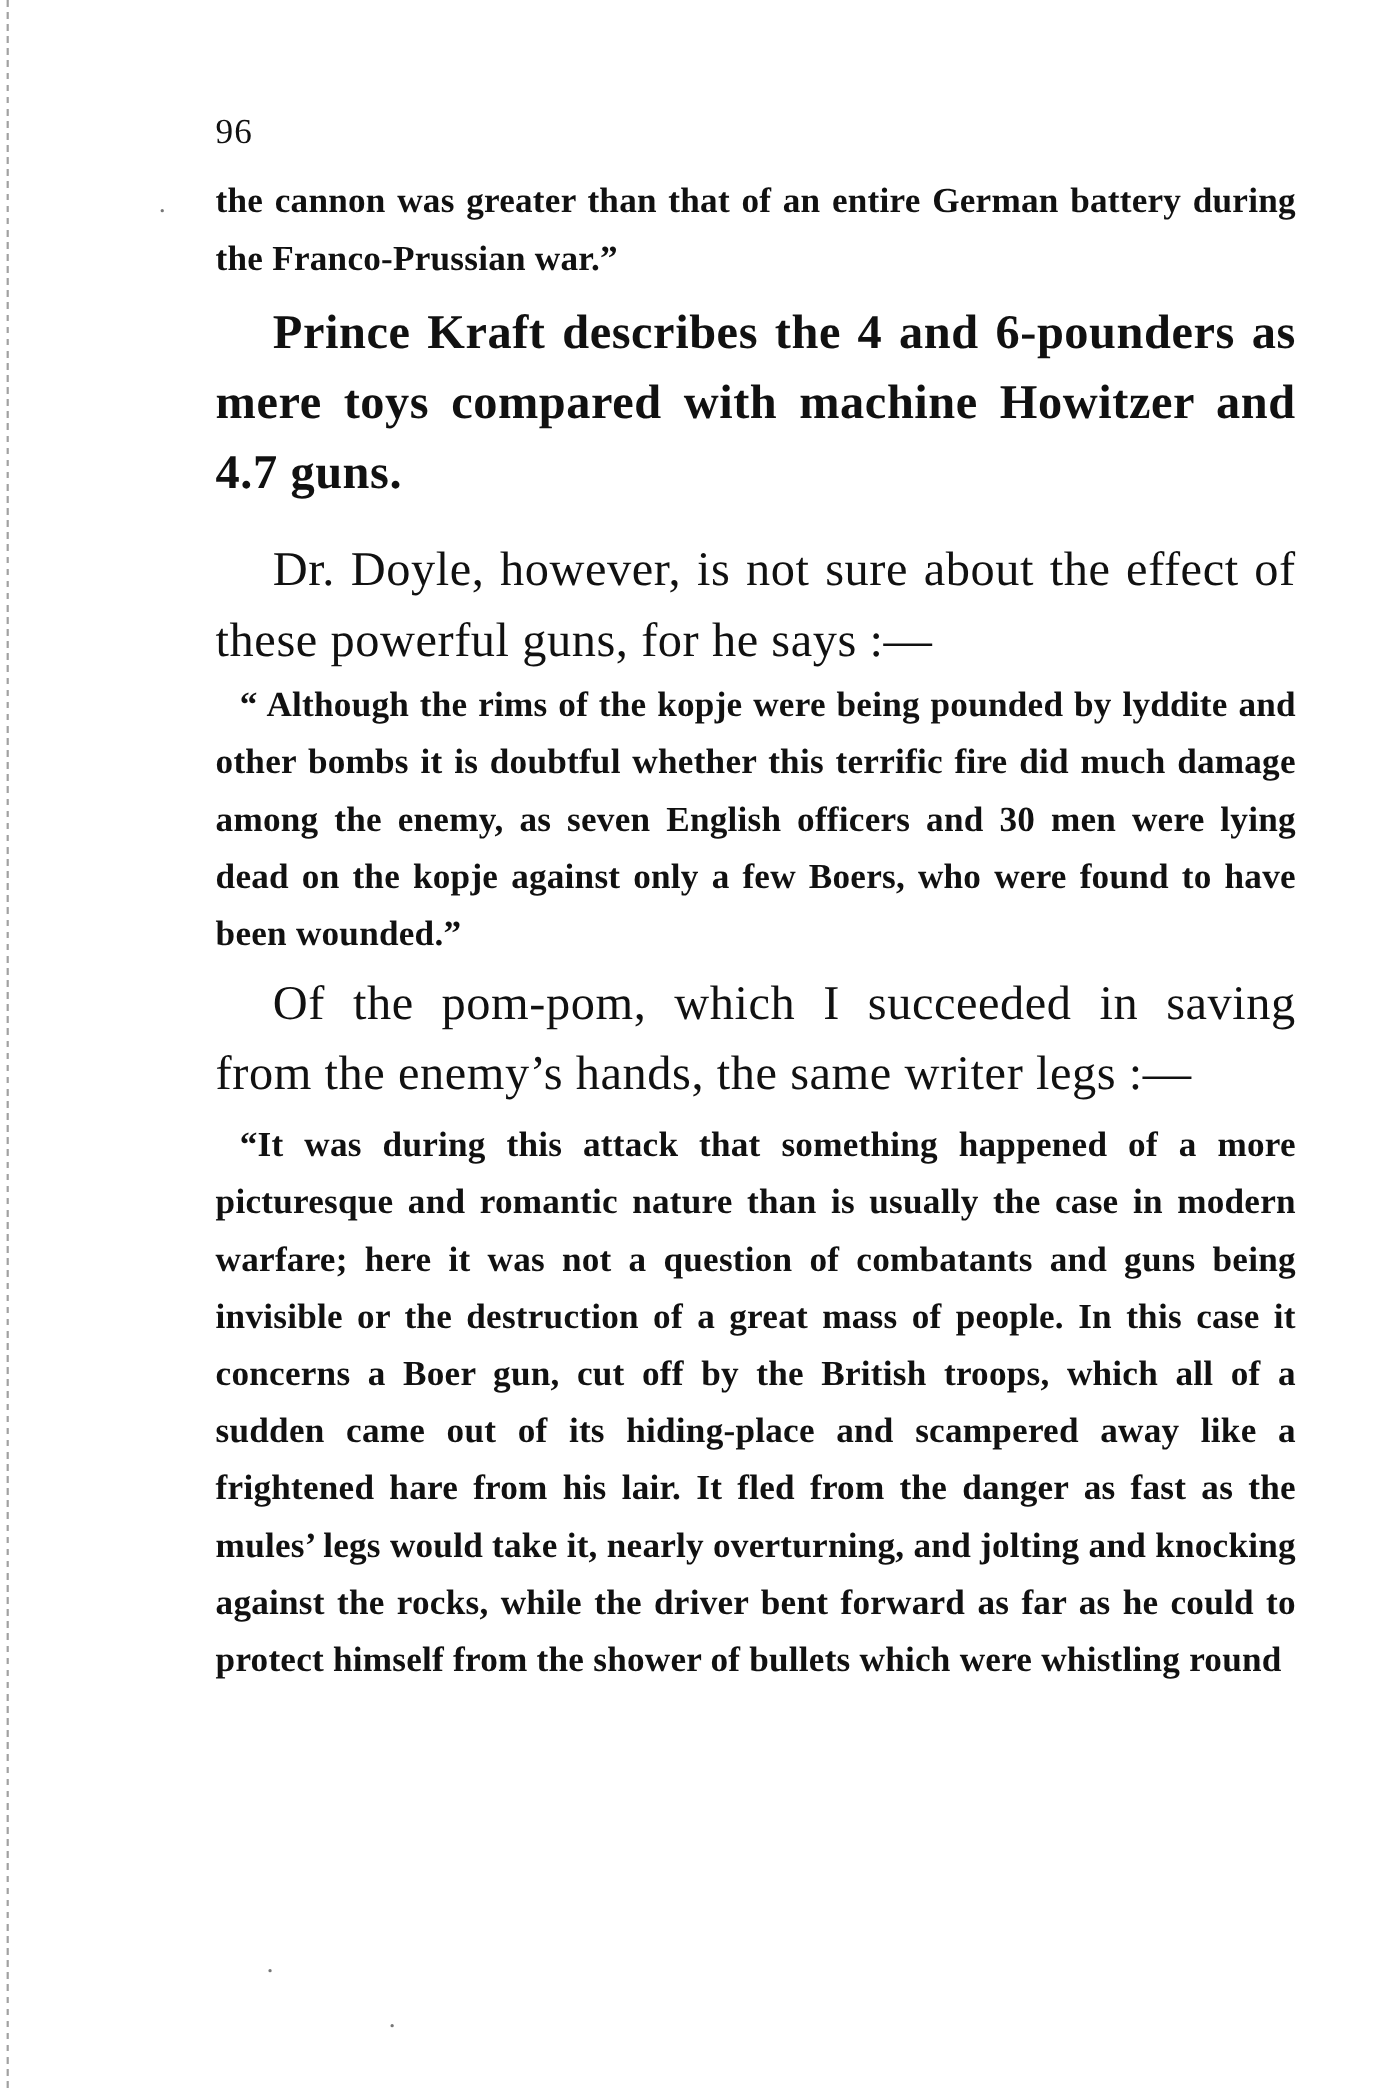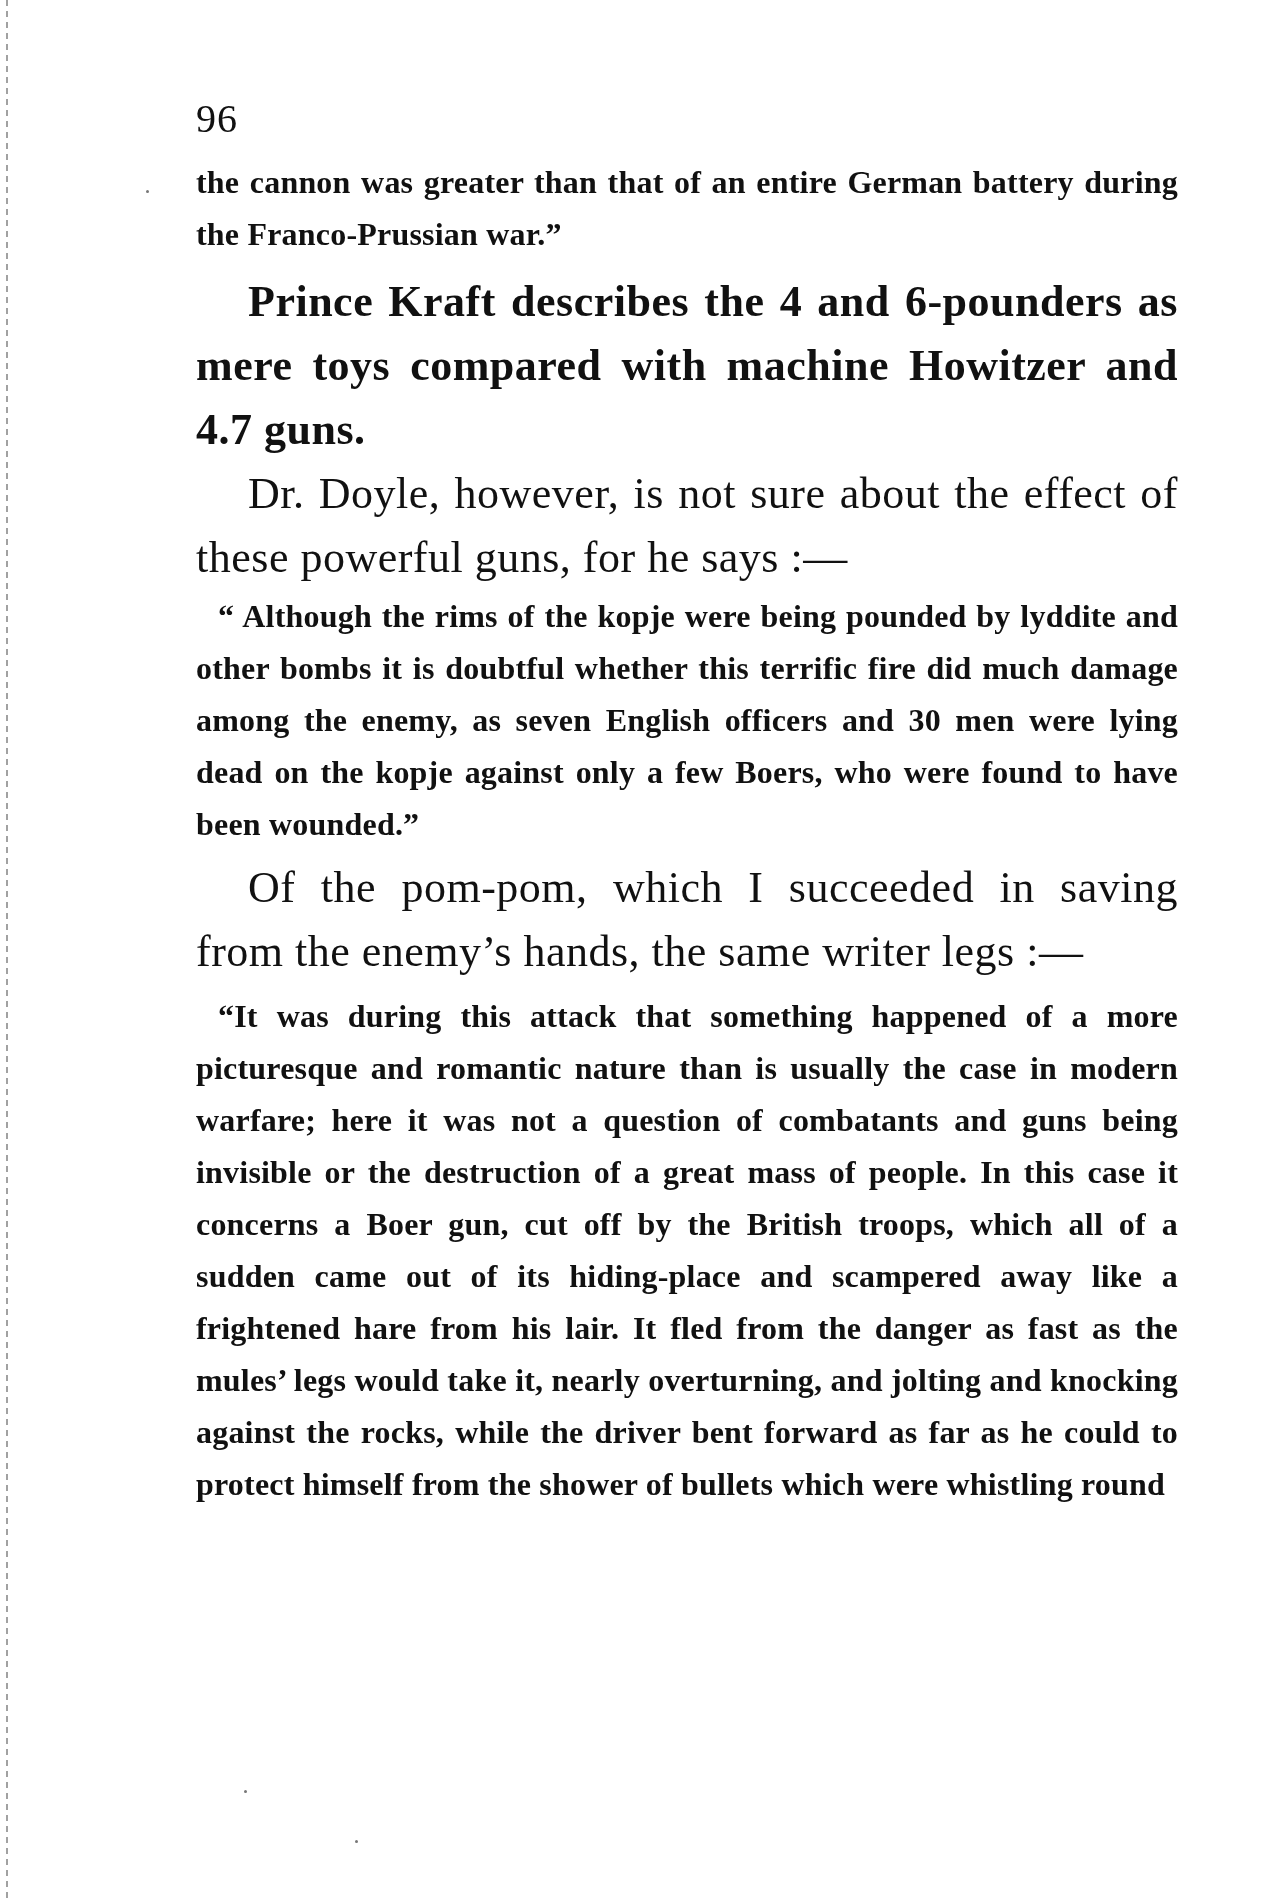--- a/index.html
+++ b/index.html
@@ -26,21 +26,21 @@
     }
     .page {
       position: absolute;
       left: 196px;
       top: 88px;
       width: 982px;
     }
     .running-head {
       position: relative;
       height: 62px;
-      font-size: 40px;
+      font-size: 32px;
       line-height: 62px;
       letter-spacing: 1px;
     }
     .page-number {
       position: absolute;
       left: 0;
       top: 0;
     }
     .running-title {
       position: absolute;
@@ -56,21 +56,21 @@
       letter-spacing: 0.2px;
       margin: 0;
     }
     .large {
       font-size: 44px;
       line-height: 64px;
       text-align: justify;
       margin: 0;
       letter-spacing: 0.5px;
     }
-    .indent { text-indent: 52px; }
+    .indent { text-indent: 52px; margin-top: 24px; }
     .indent-small { text-indent: 22px; }
     .gap-s { margin-top: 6px; }
     .gap-m { margin-top: 10px; font-weight: bold; }
     .speck {
       position: absolute;
       width: 3px;
       height: 3px;
       background: #777;
       border-radius: 50%;
     }

